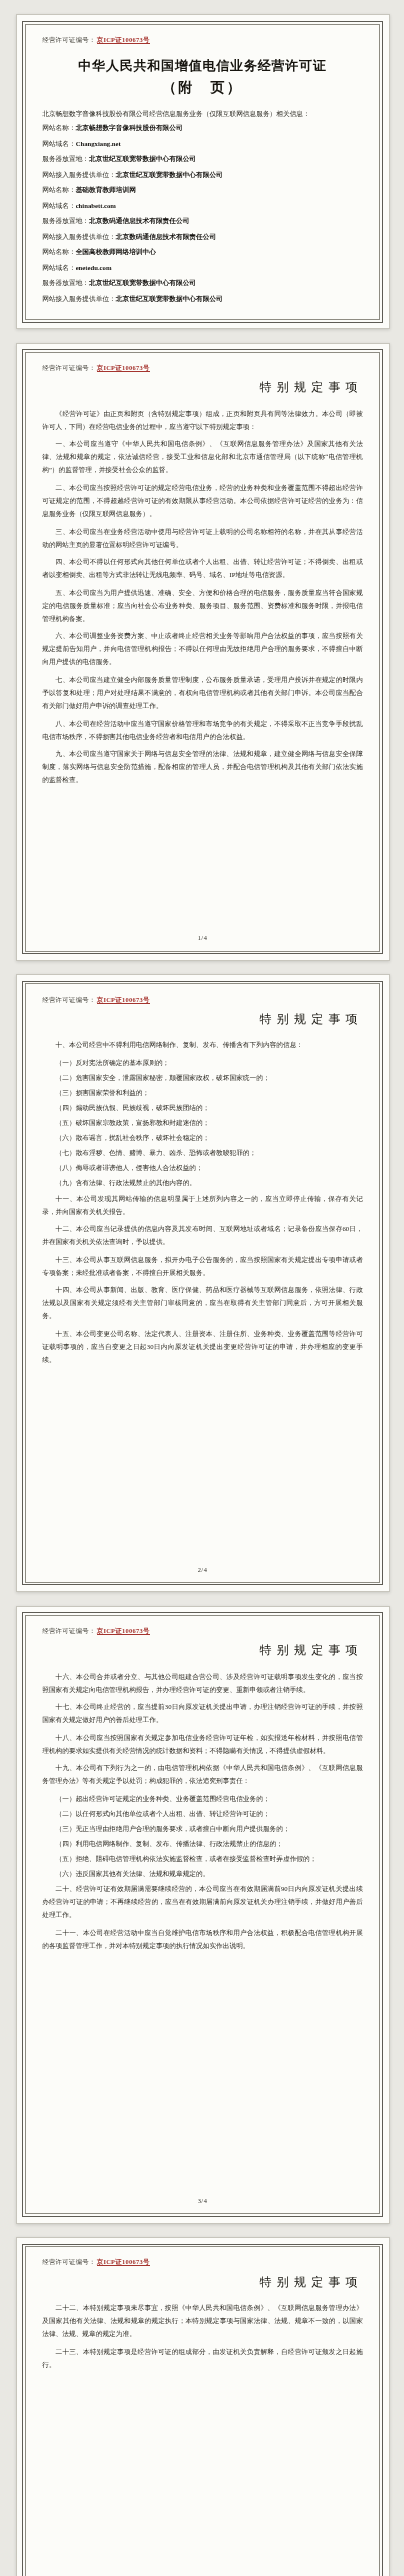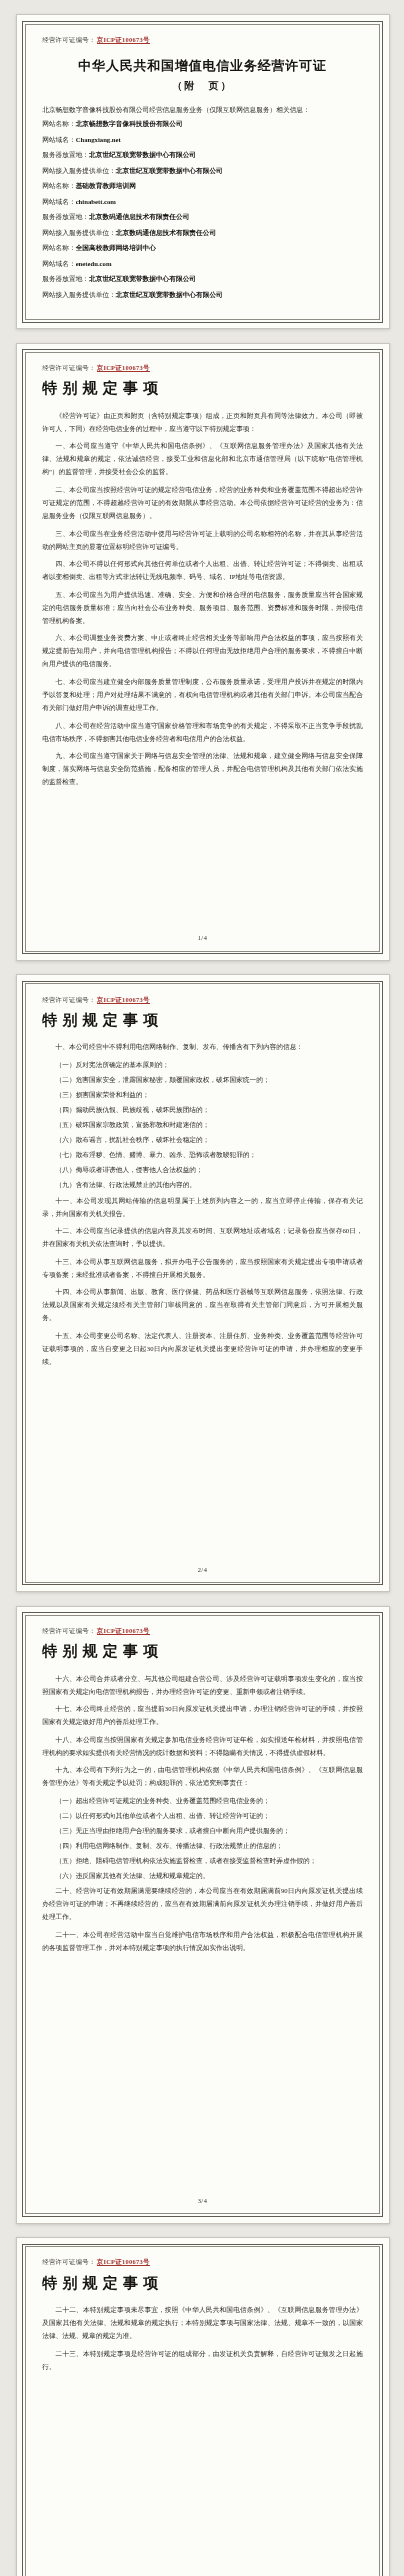--- a/index.html
+++ b/index.html
@@ -51,40 +51,40 @@
   .c-title {
     text-align: center;
     font-size: 13px;
     font-weight: bold;
     letter-spacing: 0.8px;
     margin-top: 12.4px;
     color: #17150f;
   }
   .c-sub {
     text-align: center;
-    font-size: 10px;
+    font-size: 14px;
     font-weight: bold;
     letter-spacing: 2.1px;
     margin-top: 4.1px;
     color: #17150f;
   }
   .c-intro {
     margin-top: 10.3px;
     font-size: 6.7px;
     line-height: 12.4px;
     color: #26241d;
   }
   .entry { font-size: 6.7px; line-height: 15.5px; color: #26241d; white-space: nowrap; }
   .e-label { color: #26241d; }
   .e-value { font-weight: bold; color: #151310; }
   
   .p-title {
-    text-align: left;
-    font-size: 15px;
-    font-weight: bold;
+    text-align: right;
+    font-size: 12px;
+    font-weight: normal;
     letter-spacing: 5.2px;
     margin: 6.2px 0 10.3px;
     color: #17150f;
   }
   .para {
     font-size: 6.7px;
     line-height: 13px;
     text-align: justify;
     text-indent: 2em;
     margin: 0 0 4.6px;

